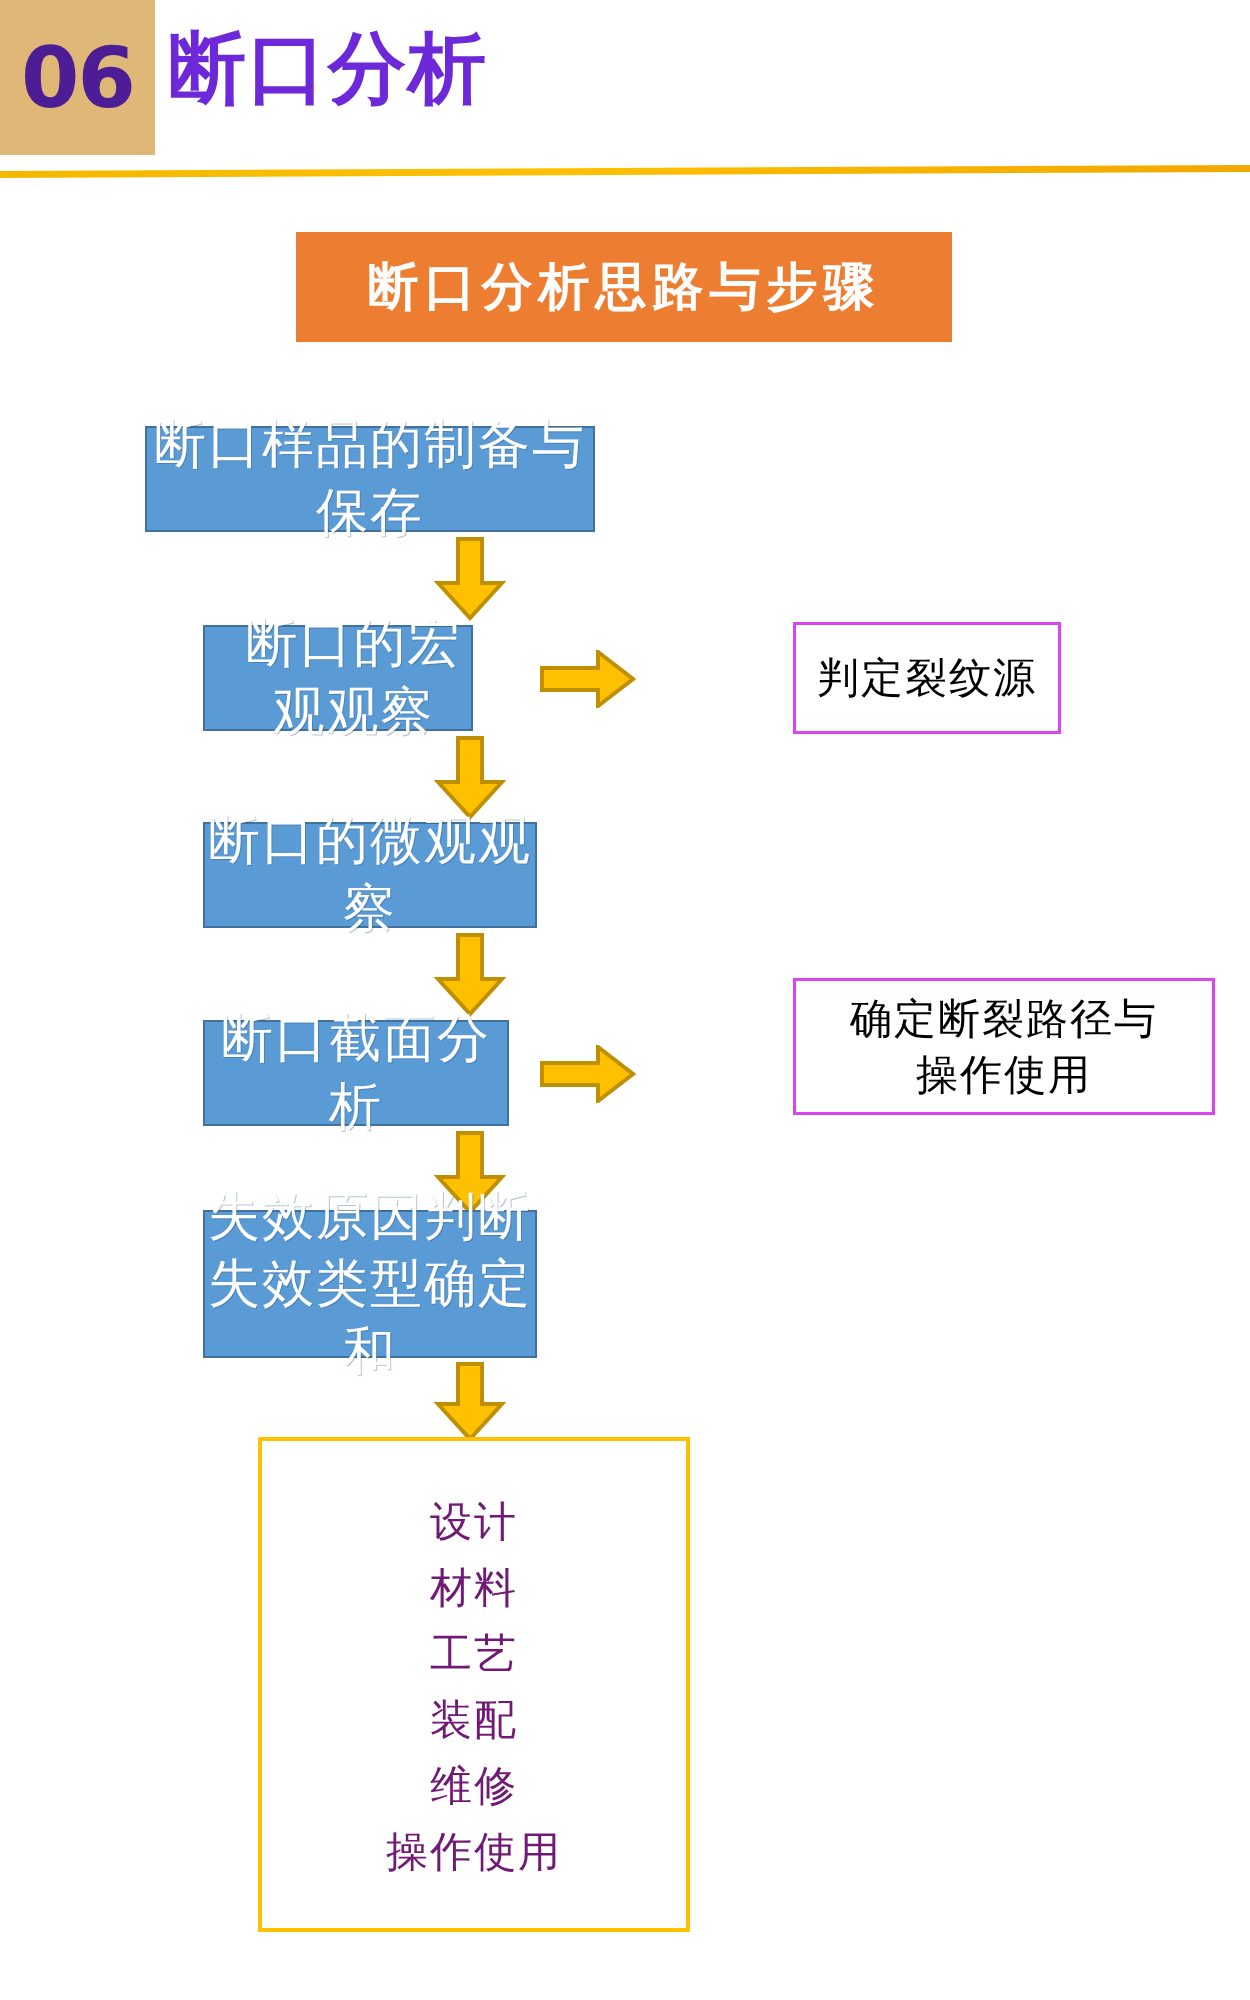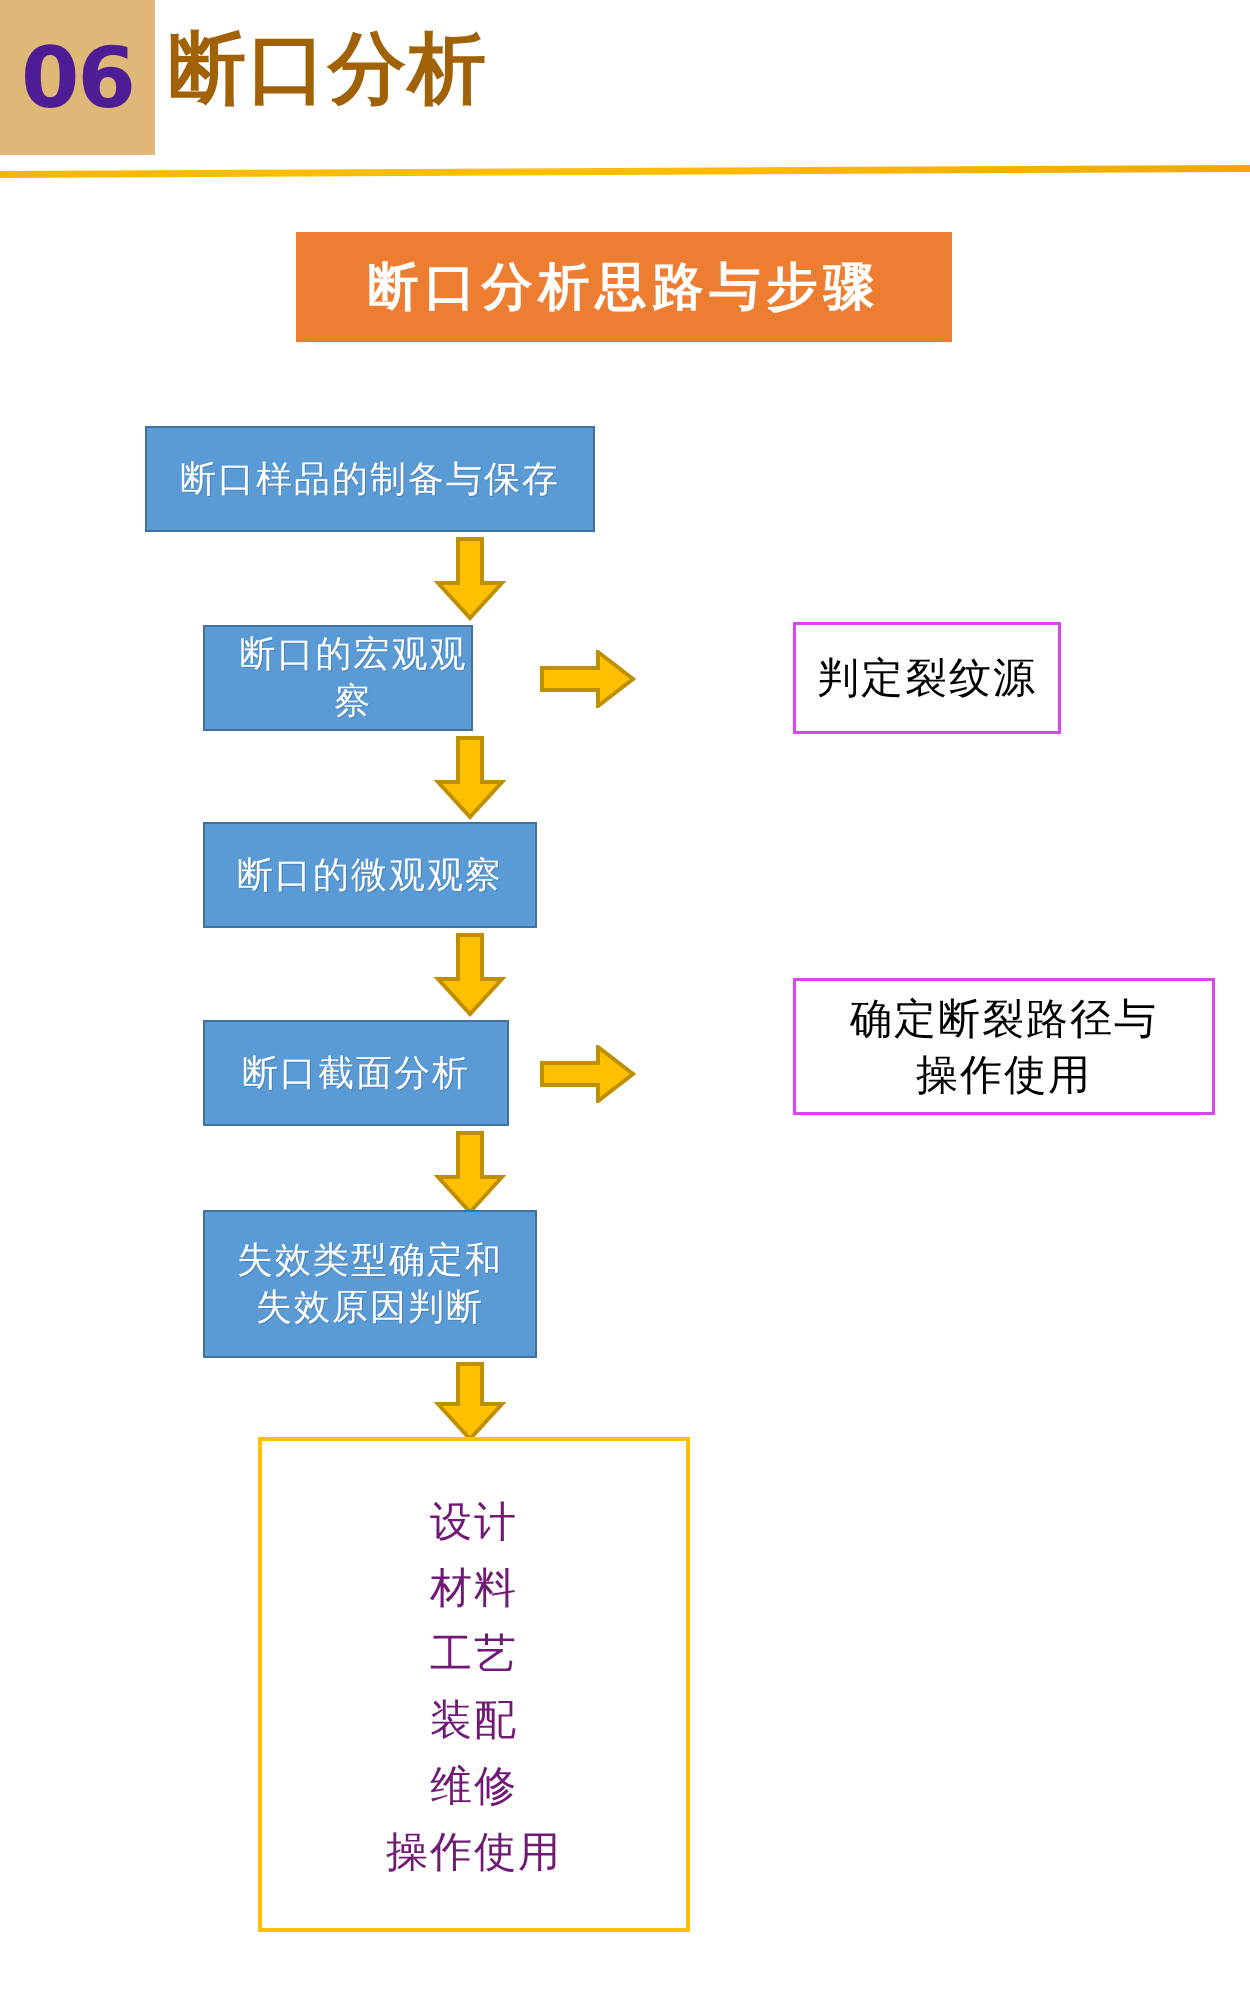--- a/index.html
+++ b/index.html
@@ -28,21 +28,21 @@
     font-size:84px;
     color:#4c1d95;
     letter-spacing:-2px;
     line-height:1;
   }
   .hdr-title {
     position:absolute; left:168px; top:20px;
     font-family:"DejaVu Sans","Liberation Sans",sans-serif;
     font-weight:bold;
     font-size:78px;
-    color:#a16207;
+    color:#6d28d9;
     line-height:1.25;
     letter-spacing:2px;
   }
   .hdr-rule {
     position:absolute; left:0; top:171px;
     width:1250px; height:7px;
     background:linear-gradient(95deg,#F2B800 0%, #FFC000 45%, #F0A800 100%);
     transform:rotate(-0.28deg);
     transform-origin:left center;
   }
@@ -65,21 +65,21 @@
   
   .fbox {
     position:absolute;
     background:#5B9BD5;
     border:2px solid #41719C;
     display:flex; align-items:center; justify-content:center;
     text-align:center;
   }
   .fbox-text {
     color:#FFFFFF;
-    font-size:36px;
+    font-size:52px;
     line-height:1.30;
     letter-spacing:2px;
     font-family:"DejaVu Serif","Liberation Serif",serif;
     text-shadow:1px 1px 0 rgba(40,80,130,.35);
   }
 
   .ybox {
     position:absolute;
     background:#FFFFFF;
     border:3px solid #d946ef;
@@ -188,22 +188,22 @@
     <span class="ybox-text">操作使用</span>
   </div>
 
   <div class="arrow-down" style="left:434px; top:1131px;">
     <svg width="72" height="84" viewBox="0 0 72 84">
       <polygon points="24,2 48,2 48,46 68,46 36,81 4,46 24,46" fill="#FFC000" stroke="#BF8F00" stroke-width="4"></polygon>
     </svg>
   </div>
 
   <div class="fbox" style="left:203px; top:1210px; width:334px; height:148px; flex-direction:column;">
+    <span class="fbox-text">失效原因判断</span>
     <span class="fbox-text">失效类型确定和</span>
-    <span class="fbox-text">失效原因判断</span>
   </div>
 
   <div class="arrow-down" style="left:434px; top:1362px;">
     <svg width="72" height="80" viewBox="0 0 72 80">
       <polygon points="24,2 48,2 48,42 68,42 36,77 4,42 24,42" fill="#FFC000" stroke="#BF8F00" stroke-width="4"></polygon>
     </svg>
   </div>
 
   <div class="listbox">
     <div class="listbox-item">设计</div>

